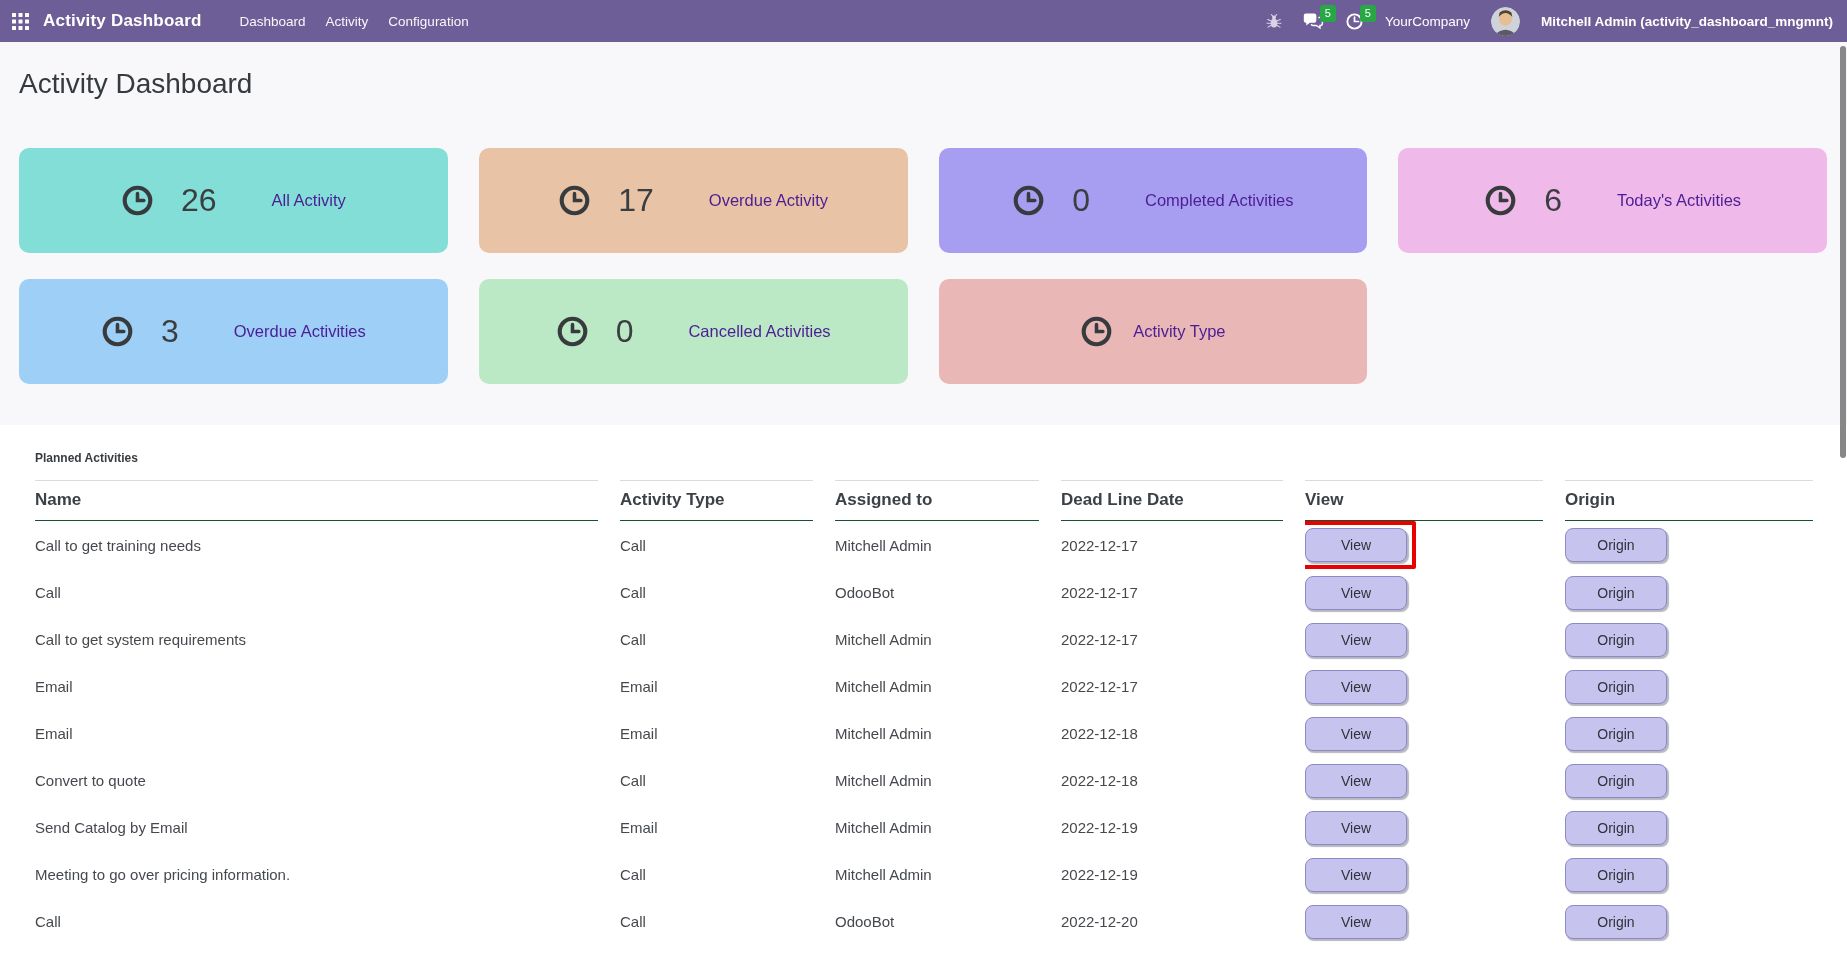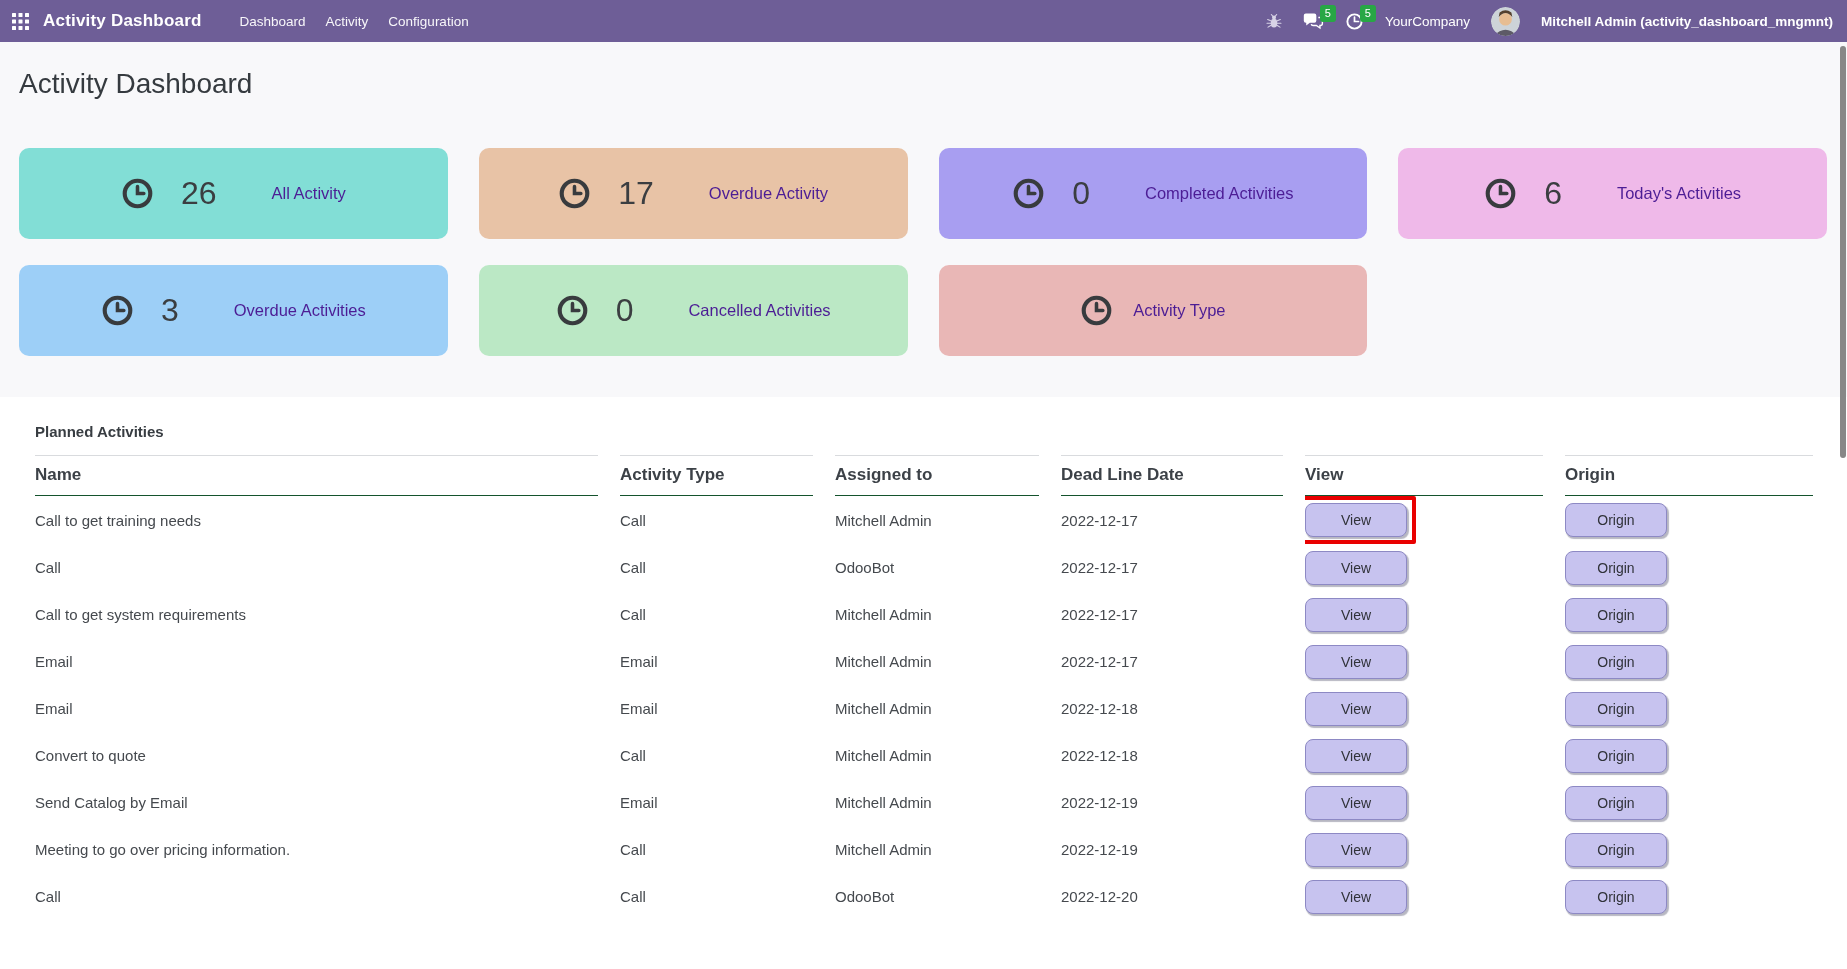--- a/index.html
+++ b/index.html
@@ -41,37 +41,37 @@
   
   .top-section { background: #f8f8fa; padding: 26px 0 41px 0; }
   .page-title { font-size: 28px; font-weight: 500; color: #353a3f; margin: 0 0 0 19px; }
   .cards-grid {
     margin: 48px 20px 0 19px;
     display: grid;
     grid-template-columns: repeat(4, 1fr);
     gap: 26px 31px;
   }
   .stat-card {
-    height: 91px;
+    height: 105px;
     border-radius: 10px;
     display: flex;
     align-items: center;
     justify-content: center;
     gap: 27px;
     cursor: pointer;
   }
   .card-clock { display:flex; align-items:center; color:#383b3e; }
   .card-count { font-size: 32px; color: #3b3e41; }
   .card-label { font-size: 16.5px; color: #4c1d95; margin-left: 28px; }
   .stat-card.no-count .card-label { margin-left: 0; }
   .stat-card.no-count { gap: 20px; }
 
   
   .table-section { background: #ffffff; padding: 26px 34px 0 35px; }
-  .section-title { font-size: 15px; font-weight: 700; color: #383d42; margin-bottom: 15px; }
+  .section-title { font-size: 12px; font-weight: 700; color: #383d42; margin-bottom: 15px; }
   table.activities {
     table-layout: fixed;
     border-collapse: separate;
     border-spacing: 22px 0;
     margin-left: -22px;
     width: calc(100% + 44px);
   }
   th {
     text-align: left;
     font-size: 17px;

